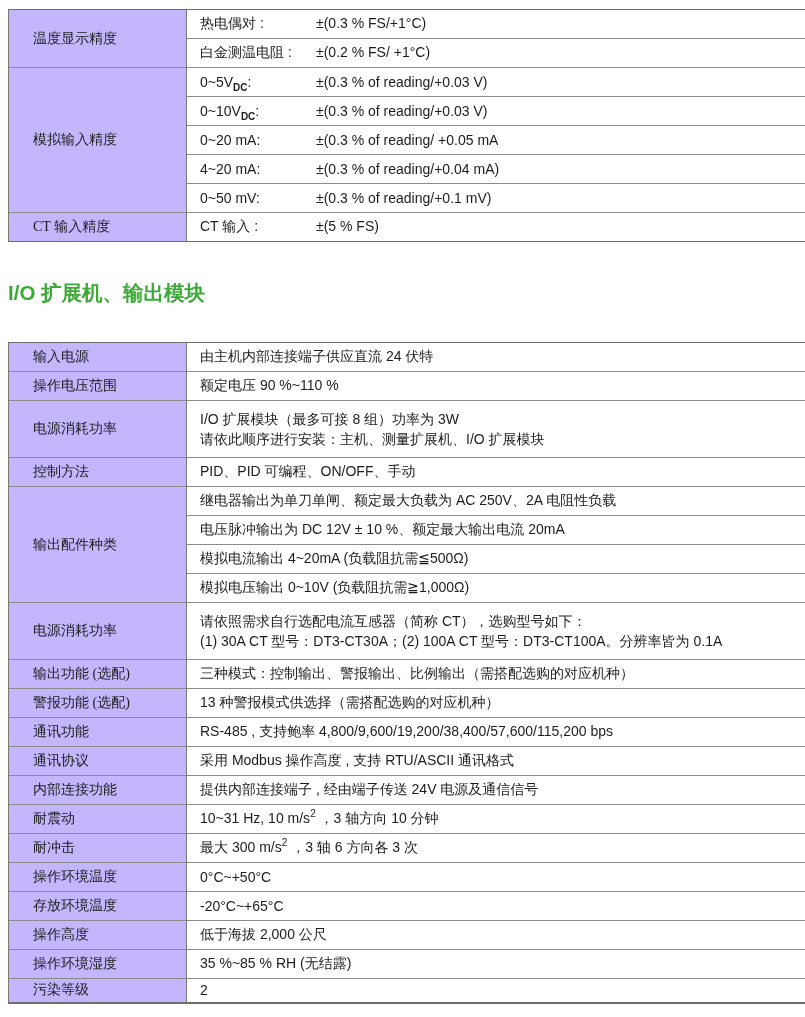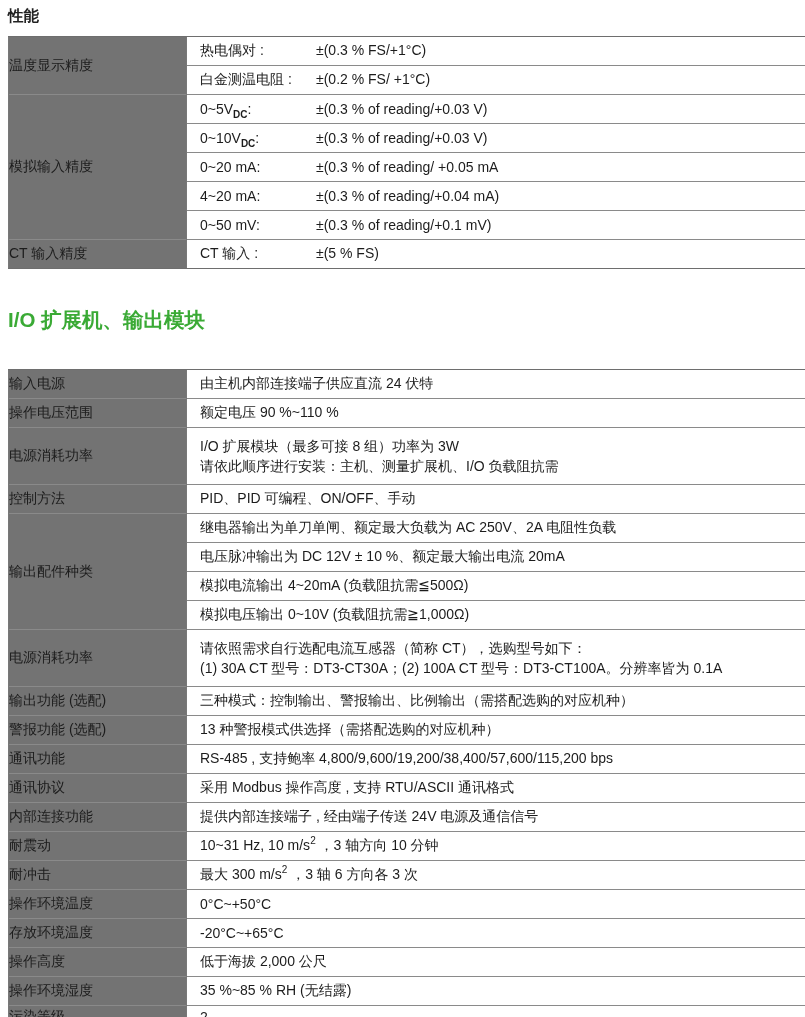--- a/index.html
+++ b/index.html
@@ -11,44 +11,44 @@
   .wrap{position:relative;width:805px;height:1017px;}
   h1.sec{font-size:15.5px;font-weight:bold;color:#222;margin:5px 0 0 8px;line-height:22px;}
   h2.sec2{font-size:20.5px;font-weight:bold;color:#3aaa35;margin:38px 0 0 8px;line-height:26px;}
   h2.sec2 .accent{font-style:normal;}
   table{border-collapse:collapse;table-layout:fixed;width:797px;margin-left:8px;font-size:14px;}
   #t1{margin-top:9px;}
   #t2{margin-top:36px;}
   td{padding:0;vertical-align:middle;border-top:1px solid #8a8a8a;}
   tr:first-child > td{border-top:1px solid #6e6e6e;}
   .lc{
-    background:#737373;
+    background:#c4b5fd;
     border-left:1px solid #787878;
-    padding-left:0;
+    padding-left:24px;
+    font-family:Liberation Serif, serif;
   }
   .vc{
     border-left:1px solid #787878;
     padding-left:13px;
   }
   .bb td{border-bottom:1px solid #6e6e6e;}
   .bb2 td{border-bottom:2px solid #6e6e6e;}
   .r29{height:29px;}
   .r57{height:57px;}
   .r24{height:24px;}
   .nm{display:inline-block;min-width:116px;}
   sub{font-size:10px;line-height:0;font-weight:bold;}
   sup{font-size:10px;line-height:0;}
   .two div{line-height:20px;}
 </style>
 </head>
 <body>
 
 <div class="wrap">
 
-  <h1 class="sec">性能</h1>
 
   <table id="t1">
     <colgroup>
         <col style="width:178px">
         <col>
       </colgroup>
     <tbody>
         <tr class="r29">
       <td class="lc" rowspan="2">温度显示精度</td>
       <td class="vc"><span class="nm">热电偶对 :</span><span class="vl">±(0.3 % FS/+1°C)</span></td>
@@ -92,21 +92,21 @@
       <td class="vc">由主机内部连接端子供应直流 24 伏特</td>
     </tr>
     <tr class="r29">
       <td class="lc">操作电压范围</td>
       <td class="vc">额定电压 90 %~110 %</td>
     </tr>
     <tr class="r57">
       <td class="lc">电源消耗功率</td>
       <td class="vc two">
         <div>I/O 扩展模块（最多可接 8 组）功率为 3W</div>
-        <div>请依此顺序进行安装：主机、测量扩展机、I/O 负载阻抗需</div>
+        <div>请依此顺序进行安装：主机、测量扩展机、I/O 扩展模块</div>
       </td>
     </tr>
     <tr class="r29">
       <td class="lc">控制方法</td>
       <td class="vc">PID、PID 可编程、ON/OFF、手动</td>
     </tr>
     <tr class="r29">
       <td class="lc" rowspan="4">输出配件种类</td>
       <td class="vc">继电器输出为单刀单闸、额定最大负载为 AC 250V、2A 电阻性负载</td>
     </tr>

